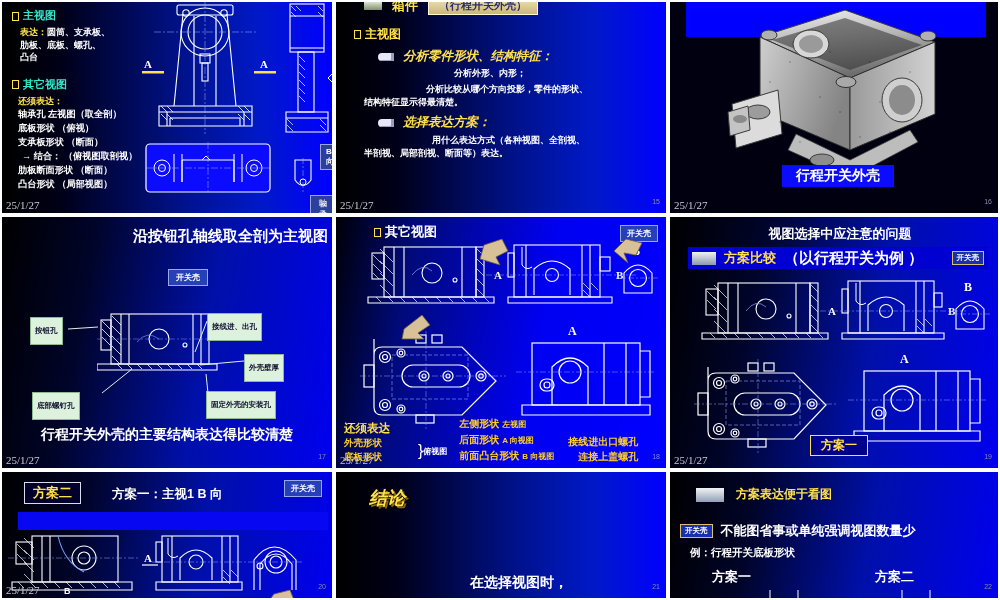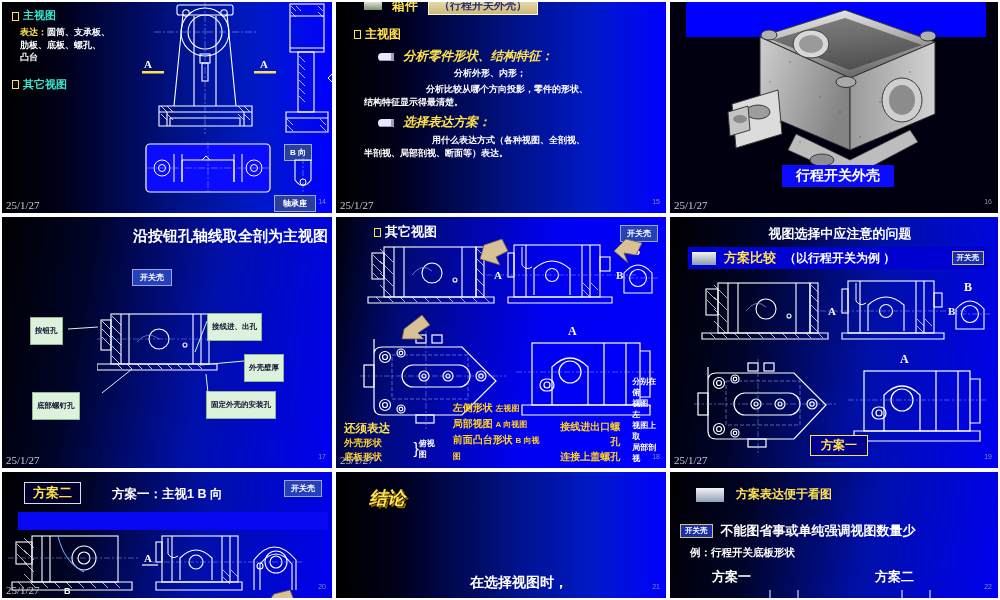--- a/index.html
+++ b/index.html
@@ -45,21 +45,21 @@
     border:1px solid #ffe14d; vertical-align:middle; margin-right:4px;
   }
 
   
   .s1-txt { position:absolute; left:10px; top:6px; width:180px; }
   .s1-h   { font-size:11px; font-weight:bold; margin-bottom:3px; }
   .s1-l   { font-size:9px; line-height:12.5px; font-weight:bold; }
   .s1-l2  { font-size:9.2px; line-height:14px; font-weight:bold; color:#ffffff; }
   .tagbox {
     position:absolute; background:#2b3f9c; border:1px solid #9aa8e8;
-    color:#ffffff; font-size:8px; font-weight:bold; padding:2px 5px;
+    color:#ffffff; font-size:8px; font-weight:bold; padding:2px 5px;margin-left:36px;
   }
 
   
   .s2-head {
     position:absolute; left:28px; top:-6px; display:flex; align-items:center; gap:10px;
   }
   .s2-chip { width:18px; height:9px; background:linear-gradient(180deg,#e8eedd,#7f8f6f); }
   .s2-h1 { color:#ffe14d; font-size:13px; font-weight:bold; }
   .s2-sub {
     background:linear-gradient(180deg,#f0e6b8,#cbb87a);
@@ -108,21 +108,21 @@
   .s5-c2 { color:#ffd024; font-size:10px; font-weight:bold; line-height:15px; }
   .s5-c2 .sm { font-size:8px; }
   .s5-c3 { color:#ffd024; font-size:10px; font-weight:bold; line-height:15px; }
   .s5-c4 { color:#ffffff; font-size:8px; font-weight:bold; line-height:11px; }
 
   
   .s6-title { position:absolute; left:0; right:0; top:8px; text-align:center; color:#ffffff; font-size:13px; font-weight:bold;margin-left:12px; }
   .s6-bar { position:absolute; left:18px; top:30px; right:10px; height:22px; background:#0000d0; display:flex; align-items:center; gap:8px; padding-left:4px; }
   .s6-chip { width:24px; height:13px; background:linear-gradient(180deg,#f2f2f2,#8a9ab0); }
   .s6-t { color:#ffe14d; font-size:13px; font-weight:bold; }
-  .s6-t2 { color:#ffffff; font-size:12px; font-weight:bold; }
+  .s6-t2 { color:#ffffff; font-size:15px; font-weight:bold; }
   .s6-plan { position:absolute; left:140px; bottom:12px; background:#00008f; border:1px solid #ffe14d; color:#ffe14d; font-size:12px; font-weight:bold; padding:1px 10px; }
 
   
   .s7-plan { position:absolute; left:22px; top:10px; background:#00002a; border:1px solid #dcdcf0; color:#ffe14d; font-size:13px; font-weight:bold; padding:1px 8px; }
   .s7-t { position:absolute; left:110px; top:14px; color:#ffffff; font-size:12.5px; font-weight:bold; }
   .s7-band { position:absolute; left:16px; right:4px; top:40px; height:18px; background:#0707f2; }
 
   
   .s8-t {
     position:absolute; left:33px; top:14px;
@@ -160,20 +160,29 @@
       <div class="s1-h cyan">
         <span class="bullet-sq"></span><span>主视图</span>
       </div>
       <div style="margin:2px 0 0 8px;">
         <div class="s1-l"><span class="gold">表达：</span><span class="white">圆筒、支承板、</span></div>
         <div class="s1-l white">肋板、底板、螺孔、</div>
         <div class="s1-l white">凸台</div>
       </div>
       <div class="s1-h cyan" style="margin-top:13px;">
         <span class="bullet-sq"></span><span>其它视图</span>
+      </div>
+      <div style="margin:3px 0 0 6px;">
+        <div class="s1-l gold">还须表达：</div>
+        <div class="s1-l2">轴承孔 左视图（取全剖）</div>
+        <div class="s1-l2">底板形状 （俯视）</div>
+        <div class="s1-l2">支承板形状 （断面）</div>
+        <div class="s1-l2" style="margin-left:4px;">→ 结合： （俯视图取剖视）</div>
+        <div class="s1-l2">肋板断面形状 （断面）</div>
+        <div class="s1-l2">凸台形状 （局部视图）</div>
       </div>
     </div>
 
     <svg width="160" height="212" style="position:absolute;left:132px;top:0;">
       <g class="dl" stroke-width="1.1">
         <rect x="43" y="3" width="56" height="10" rx="2"></rect>
         <circle cx="71" cy="30" r="24"></circle>
           <circle cx="71" cy="30" r="17"></circle>
         <path d="M49 12 L40 104 M93 12 L102 104"></path>
         <path d="M60 14 L60 104 M82 14 L82 104"></path>
@@ -366,20 +375,21 @@
     <svg width="334" height="255" style="position:absolute;left:0;top:0;pointer-events:none;">
       <g stroke="#dff0df" stroke-width="1" fill="none">
         <path d="M66 112 L96 110"></path>
         <path d="M205 104 L193 135"></path>
         <path d="M242 144 L198 148"></path>
         <path d="M100 176 L130 152"></path>
         <path d="M206 176 L204 157"></path>
       </g>
     </svg>
 
+    <div class="s4-foot">行程开关外壳的主要结构表达得比较清楚</div>
     <div class="date">25/1/27</div>
     <div class="pageno">17</div>
   </div>
 
   <div class="slide bg-blue">
     <div style="position:absolute;left:0;top:0;width:100%;height:100%;background:linear-gradient(100deg,#000006 0%,#000a7a 22%,#0000f2 60%,#0000ff 100%);"></div>
     <div class="s5-h">
       <span class="bullet-sq" style="border-color:#ffe14d;"></span><span>其它视图</span>
     </div>
     <div class="tagbox" style="right:8px;top:8px;background:#2540b8;padding:2px 6px;">开关壳</div>
@@ -483,31 +493,27 @@
         <div class="t">还须表达</div>
         <div class="l">外壳形状</div>
         <div class="l">底板形状</div>
       </div>
       <div style="display:flex;align-items:center;margin-bottom:4px;">
         <span style="color:#fff;font-size:16px;">}</span>
         <span style="color:#ffffff;font-size:8px;font-weight:bold;">俯视图</span>
       </div>
       <div class="s5-c2" style="margin-left:4px;">
         <div><span>左侧形状</span> <span class="sm">左视图</span></div>
-        <div><span>局部视图</span> <span class="sm">A 向视图</span></div>
+        <div><span>后面形状</span> <span class="sm">A 向视图</span></div>
         <div><span>前面凸台形状</span> <span class="sm">B 向视图</span></div>
       </div>
       <div class="s5-c3" style="margin-left:6px;text-align:right;">
         <div>接线进出口螺孔</div>
         <div>连接上盖螺孔</div>
       </div>
-      <div class="s5-c4" style="margin-left:4px;white-space:pre-line;">分别在俯
-视图、左
-视图上取
-局部剖视</div>
     </div>
 
     <div class="date">25/1/27</div>
     <div class="pageno">18</div>
   </div>
 
   <div class="slide bg-diag">
     <div class="s6-title">视图选择中应注意的问题</div>
     <div class="s6-bar">
       <span class="s6-chip"></span>

